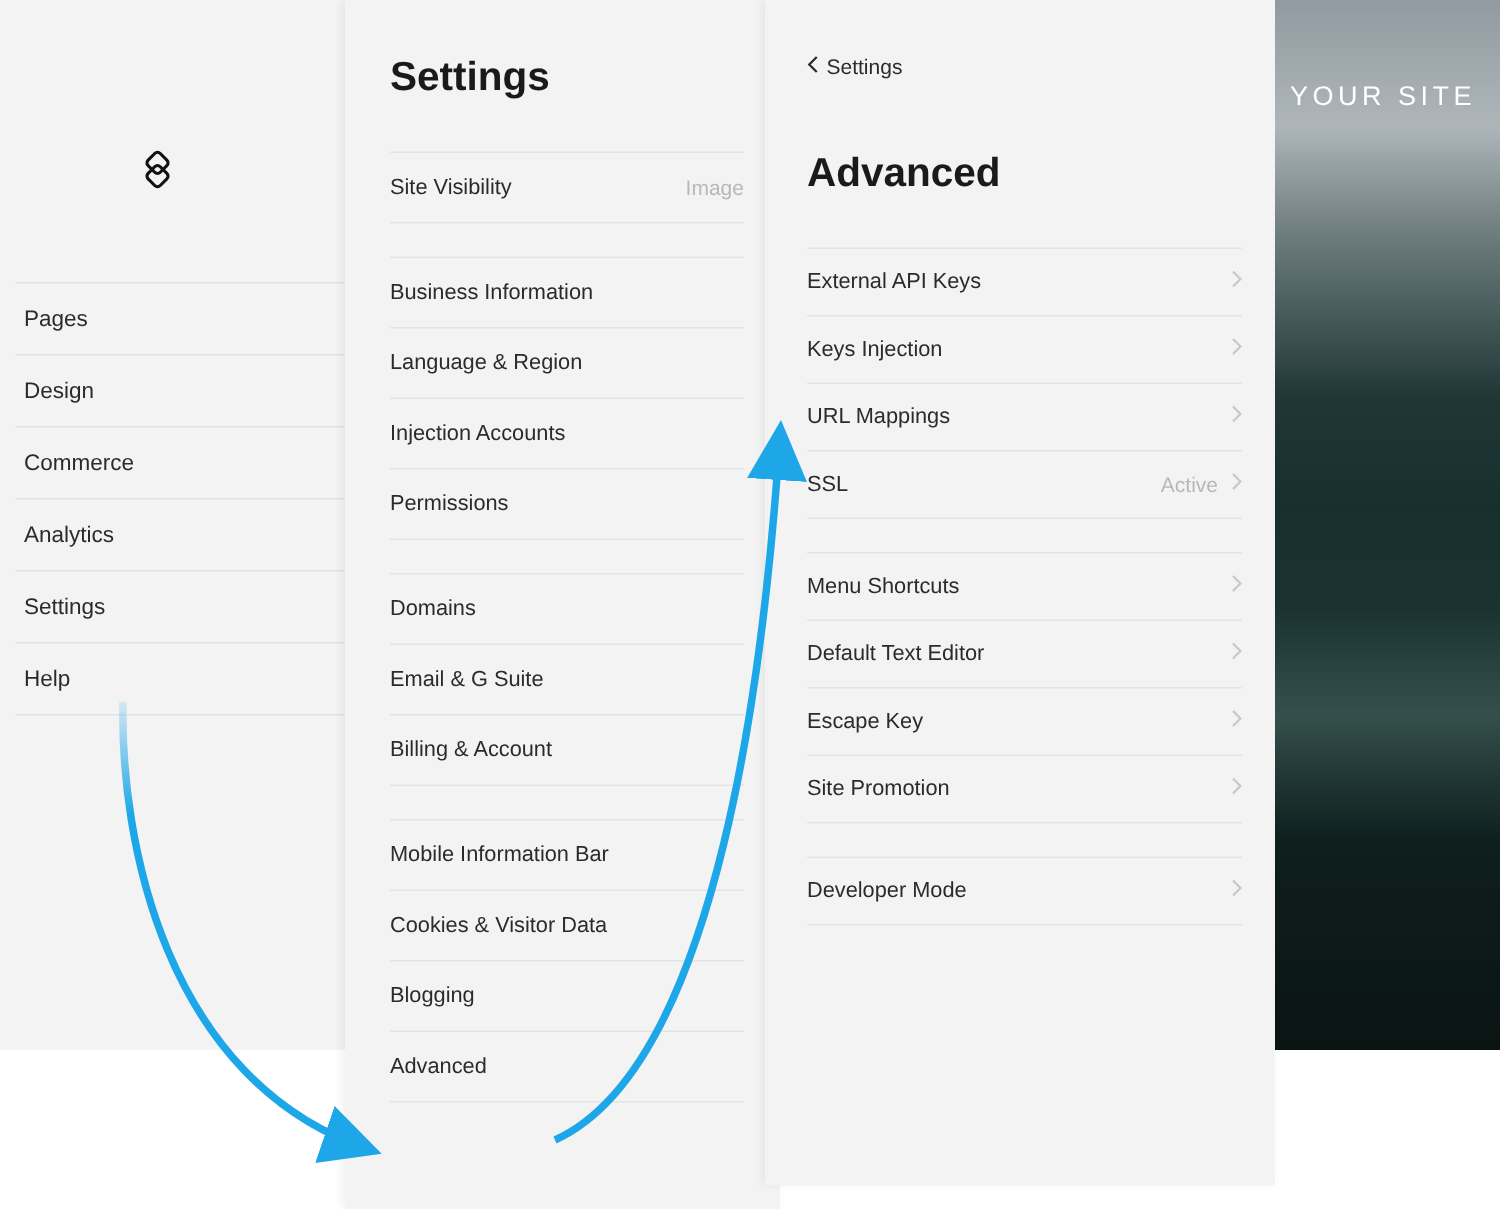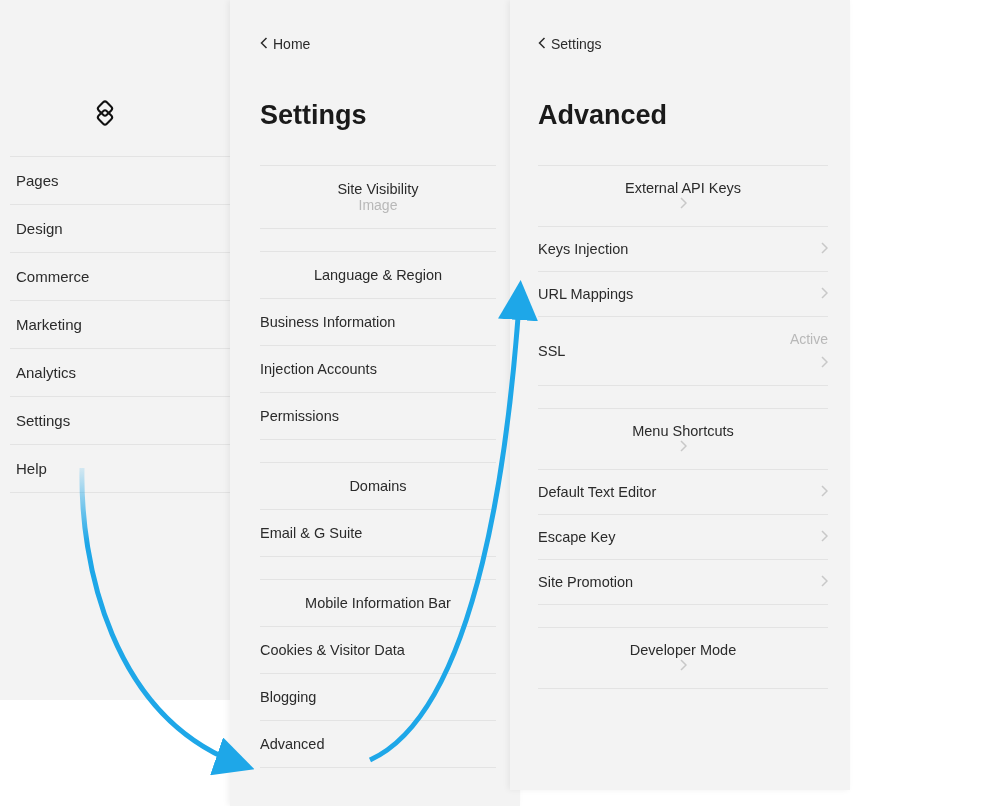--- a/index.html
+++ b/index.html
@@ -18,21 +18,21 @@
     position: absolute;
     top: 100px; left: 0; right: 0;
     display: flex;
     justify-content: center;
     padding-right: 30px;
   }
   .logo {
     width: 26px; height: 26px;
   }
   .panel1-list {
-    margin-top: 56px;
+    margin-top: 88px;
     padding: 0 10px 0 10px;
   }
   .panel1-item {
     padding: 15px 0 15px 6px;
     border-bottom: 1px solid #e3e3e3;
     font-size: 15px;
     color: #2b2b2b;
     cursor: pointer;
   }
   .panel1-item:first-child { border-top: 1px solid #e3e3e3; }
@@ -66,21 +66,21 @@
     align-items: center;
     padding: 15px 0;
     border-bottom: 1px solid #e3e3e3;
     font-size: 14.5px;
     color: #2b2b2b;
     cursor: pointer;
   }
   .list-item .label { }
   .list-item .value { color: #b8b8b8; font-size: 14px; }
   .group-gap { height: 22px; }
-  .group .list-item:first-child { border-top: 1px solid #e3e3e3; flex-direction: column; }
+  .group .list-item:first-child { border-top: 1px solid #e3e3e3; }
 
   
   .panel3 {
     position: absolute;
     left: 510px; top: 0;
     width: 340px; height: 790px;
     background: #f3f3f3;
     box-shadow: -2px 0 6px rgba(0,0,0,0.06);
     padding: 36px 22px 0 28px;
   }
@@ -131,66 +131,60 @@
             <rect x="8" y="8" width="22" height="22" rx="5"></rect>
             <rect x="20" y="20" width="22" height="22" rx="5"></rect>
           </g>
         </svg>
       </span>
     </div>
     <div class="panel1-list">
       <div class="panel1-item"><span>Pages</span></div>
       <div class="panel1-item"><span>Design</span></div>
       <div class="panel1-item"><span>Commerce</span></div>
-      <div class="panel1-item"><span>Marketing</span></div>
       <div class="panel1-item"><span>Analytics</span></div>
       <div class="panel1-item"><span>Settings</span></div>
       <div class="panel1-item"><span>Help</span></div>
     </div>
   </div>
 
   <div class="panel2">
-    <div class="back-link">
-      <span class="chev">
-        <svg class="chev-svg" width="9" height="12" viewBox="0 0 8 12">
-            <path d="M6 1 L1 6 L6 11" fill="none" stroke="#2b2b2b" stroke-width="1.5"></path>
-          </svg>
-      </span>
-      <span>Home</span>
-    </div>
     <div class="panel-title">Settings</div>
     <div class="list">
       <div class="group">
         <div class="list-item">
           <span class="label">Site Visibility</span>
           <span class="value">Image</span>
         </div>
       </div>
       <div class="group-gap"></div>
       <div class="group">
         <div class="list-item">
+            <span class="label">Business Information</span>
+          </div>
+        <div class="list-item">
             <span class="label">Language &amp; Region</span>
           </div>
         <div class="list-item">
-            <span class="label">Business Information</span>
-          </div>
-        <div class="list-item">
             <span class="label">Injection Accounts</span>
           </div>
         <div class="list-item">
             <span class="label">Permissions</span>
           </div>
       </div>
       <div class="group-gap"></div>
       <div class="group">
         <div class="list-item">
             <span class="label">Domains</span>
           </div>
         <div class="list-item">
             <span class="label">Email &amp; G Suite</span>
+          </div>
+        <div class="list-item">
+            <span class="label">Billing &amp; Account</span>
           </div>
       </div>
       <div class="group-gap"></div>
       <div class="group">
         <div class="list-item">
             <span class="label">Mobile Information Bar</span>
           </div>
         <div class="list-item">
             <span class="label">Cookies &amp; Visitor Data</span>
           </div>
@@ -229,21 +223,21 @@
               </svg></span>
         </div>
         <div class="list-item">
           <span class="label">URL Mappings</span>
           <span class="chev-right"><svg class="chev-svg" width="8" height="12" viewBox="0 0 8 12">
                 <path d="M2 1 L7 6 L2 11" fill="none" stroke="#c8c8c8" stroke-width="1.5"></path>
               </svg></span>
         </div>
         <div class="list-item">
           <span class="label">SSL</span>
-          <span style="display:flex;align-items:flex-end;gap:8px;flex-direction:column;">
+          <span style="display:flex;align-items:flex-end;gap:8px;">
             <span class="value">Active</span>
             <span class="chev-right"><svg class="chev-svg" width="8" height="12" viewBox="0 0 8 12">
                   <path d="M2 1 L7 6 L2 11" fill="none" stroke="#c8c8c8" stroke-width="1.5"></path>
                 </svg></span>
           </span>
         </div>
       </div>
       <div class="group-gap"></div>
       <div class="group">
         <div class="list-item">
@@ -276,20 +270,23 @@
         <div class="list-item">
           <span class="label">Developer Mode</span>
           <span class="chev-right"><svg class="chev-svg" width="8" height="12" viewBox="0 0 8 12">
                 <path d="M2 1 L7 6 L2 11" fill="none" stroke="#c8c8c8" stroke-width="1.5"></path>
               </svg></span>
         </div>
       </div>
     </div>
   </div>
 
+  <div class="preview">
+    <div class="preview-text">YOUR SITE</div>
+  </div>
 
   <svg class="arrow-svg" viewBox="0 0 1000 806">
     <defs>
       <marker id="arrowhead1" markerWidth="8" markerHeight="8" refX="6" refY="4" orient="auto">
         <path d="M0,0 L8,4 L0,8 Z" fill="#1ea7e8"></path>
       </marker>
       <marker id="arrowhead2" markerWidth="8" markerHeight="8" refX="6" refY="4" orient="auto">
         <path d="M0,0 L8,4 L0,8 Z" fill="#1ea7e8"></path>
       </marker>
       <linearGradient id="fade1" x1="0" y1="0" x2="0" y2="1">

